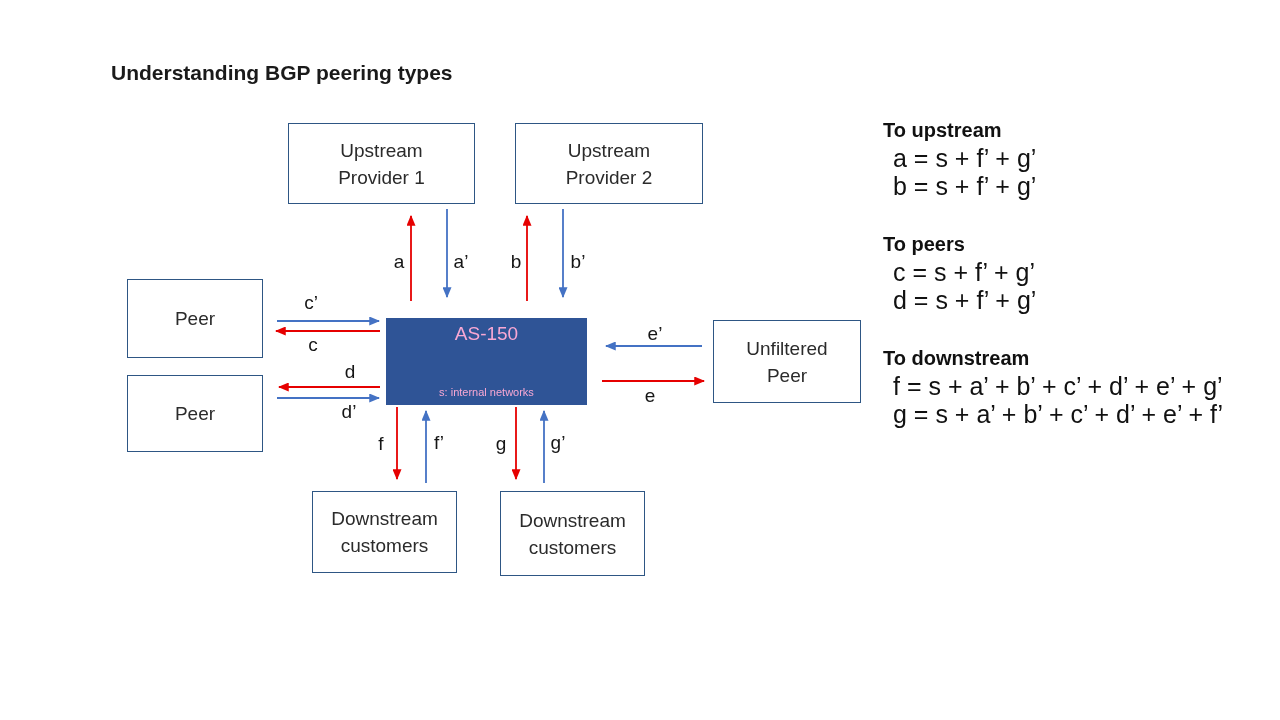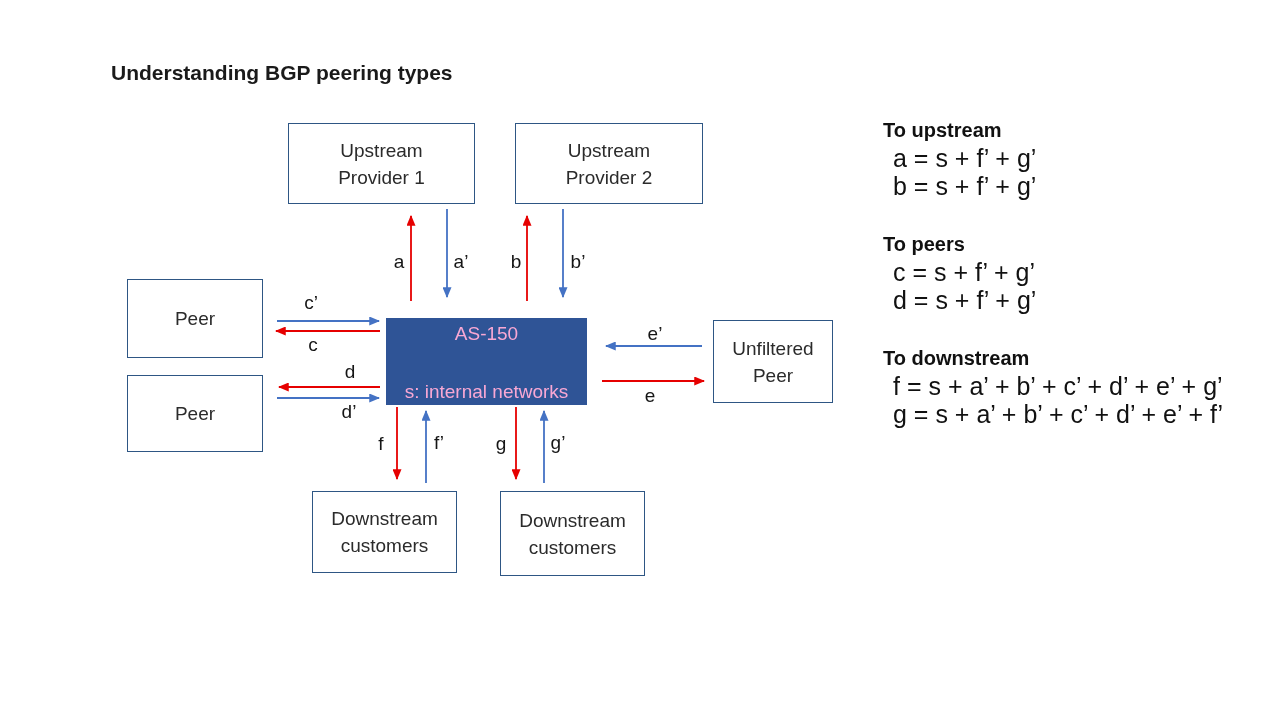--- a/index.html
+++ b/index.html
@@ -22,21 +22,21 @@
     align-items:center;justify-content:center;
     font-size:19px;color:#2b2b2b;line-height:27px;
     text-align:center;
     box-sizing:border-box;
   }
   .node.center{
     background:#2f5496;
     border:none;color:#f9a8d4;
   }
   .node.center .l1{font-size:19px;line-height:24px;}
-  .node.center .l2{font-size:19px;line-height:20px;margin-top:36px;}
+  .node.center .l2{font-size:11px;line-height:20px;margin-top:36px;}
   .arrows{position:absolute;left:0;top:0;}
   .elabel{
     position:absolute;
     transform:translate(-50%,-50%);
     font-size:19px;color:#151515;white-space:nowrap;
   }
   .legend{
     position:absolute;left:883px;top:116px;width:360px;color:#111111;
   }
   .legend-section{margin-bottom:30px;}
@@ -62,21 +62,21 @@
   <div class="node" style="left:515px;top:123px;width:188px;height:81px;">
     <span>Upstream</span>
     <span>Provider 2</span>
   </div>
   <div class="node" style="left:127px;top:279px;width:136px;height:79px;">
     <span>Peer</span>
   </div>
   <div class="node" style="left:127px;top:375px;width:136px;height:77px;">
     <span>Peer</span>
   </div>
-  <div class="node" style="left:713px;top:320px;width:120px;height:83px;">
+  <div class="node" style="left:713px;top:320px;width:148px;height:83px;">
     <span>Unfiltered</span>
     <span>Peer</span>
   </div>
   <div class="node" style="left:312px;top:491px;width:145px;height:82px;">
     <span>Downstream</span>
     <span>customers</span>
   </div>
   <div class="node" style="left:500px;top:491px;width:145px;height:85px;">
     <span>Downstream</span>
     <span>customers</span>

